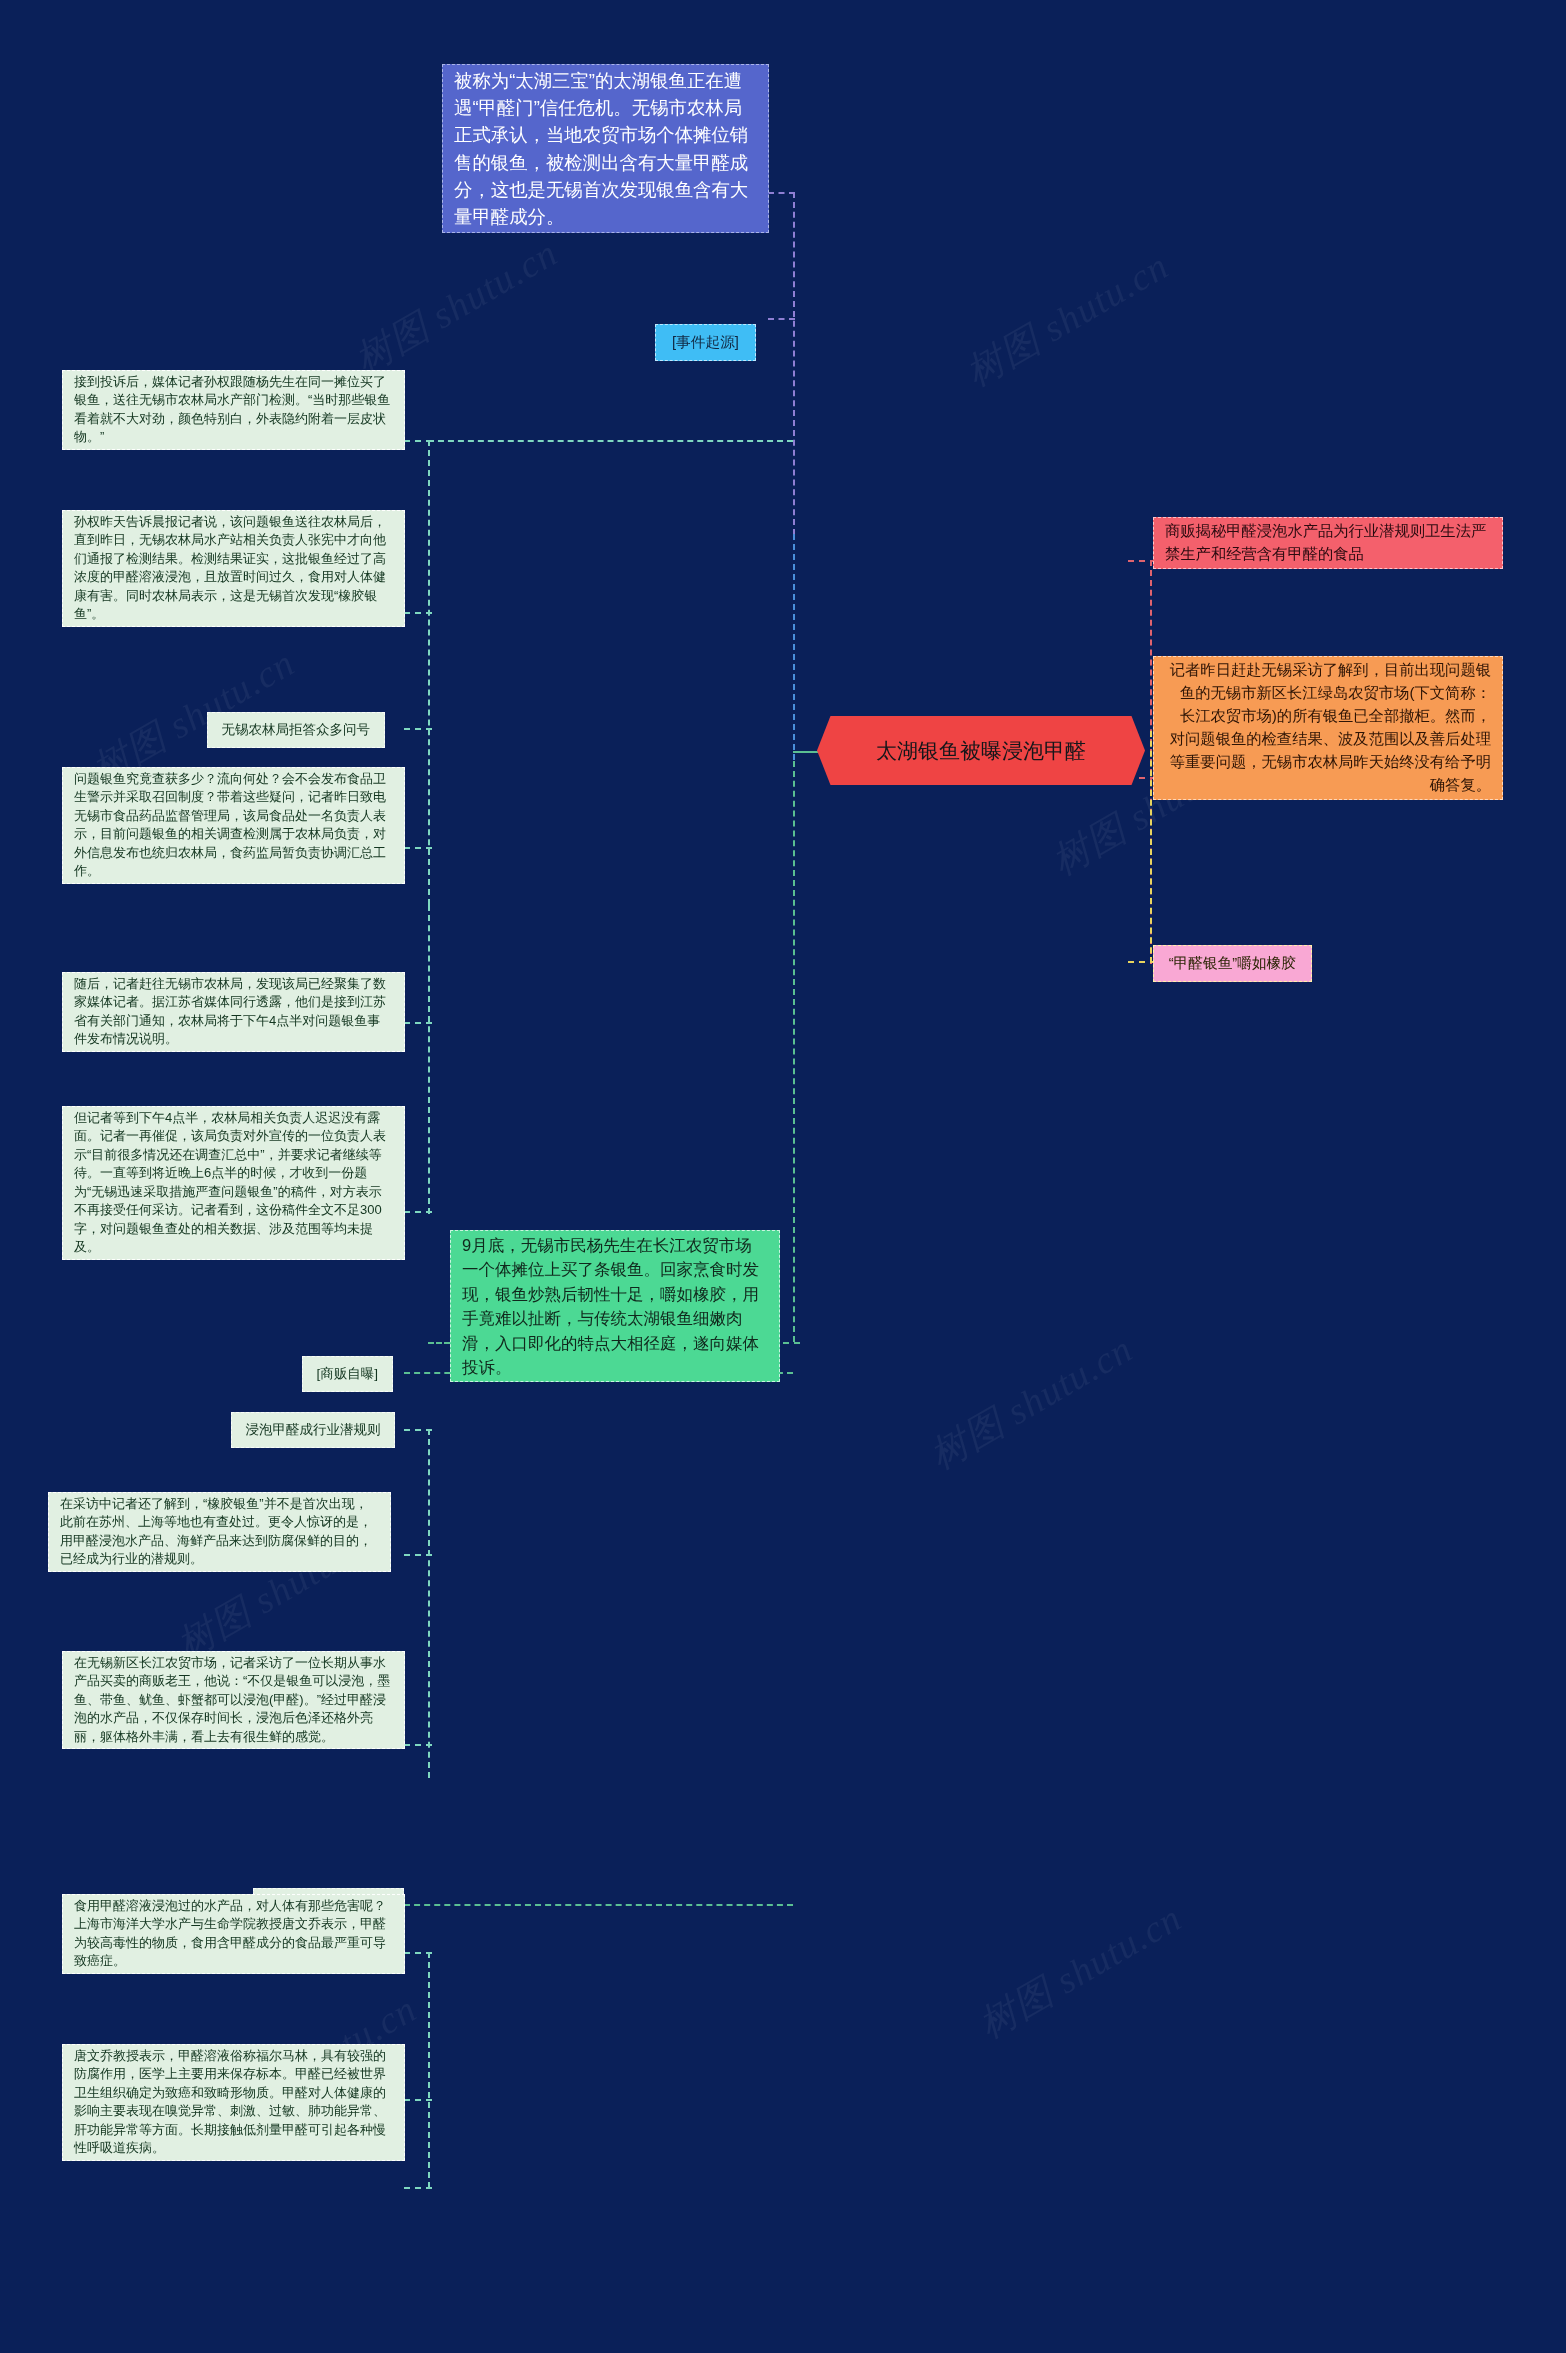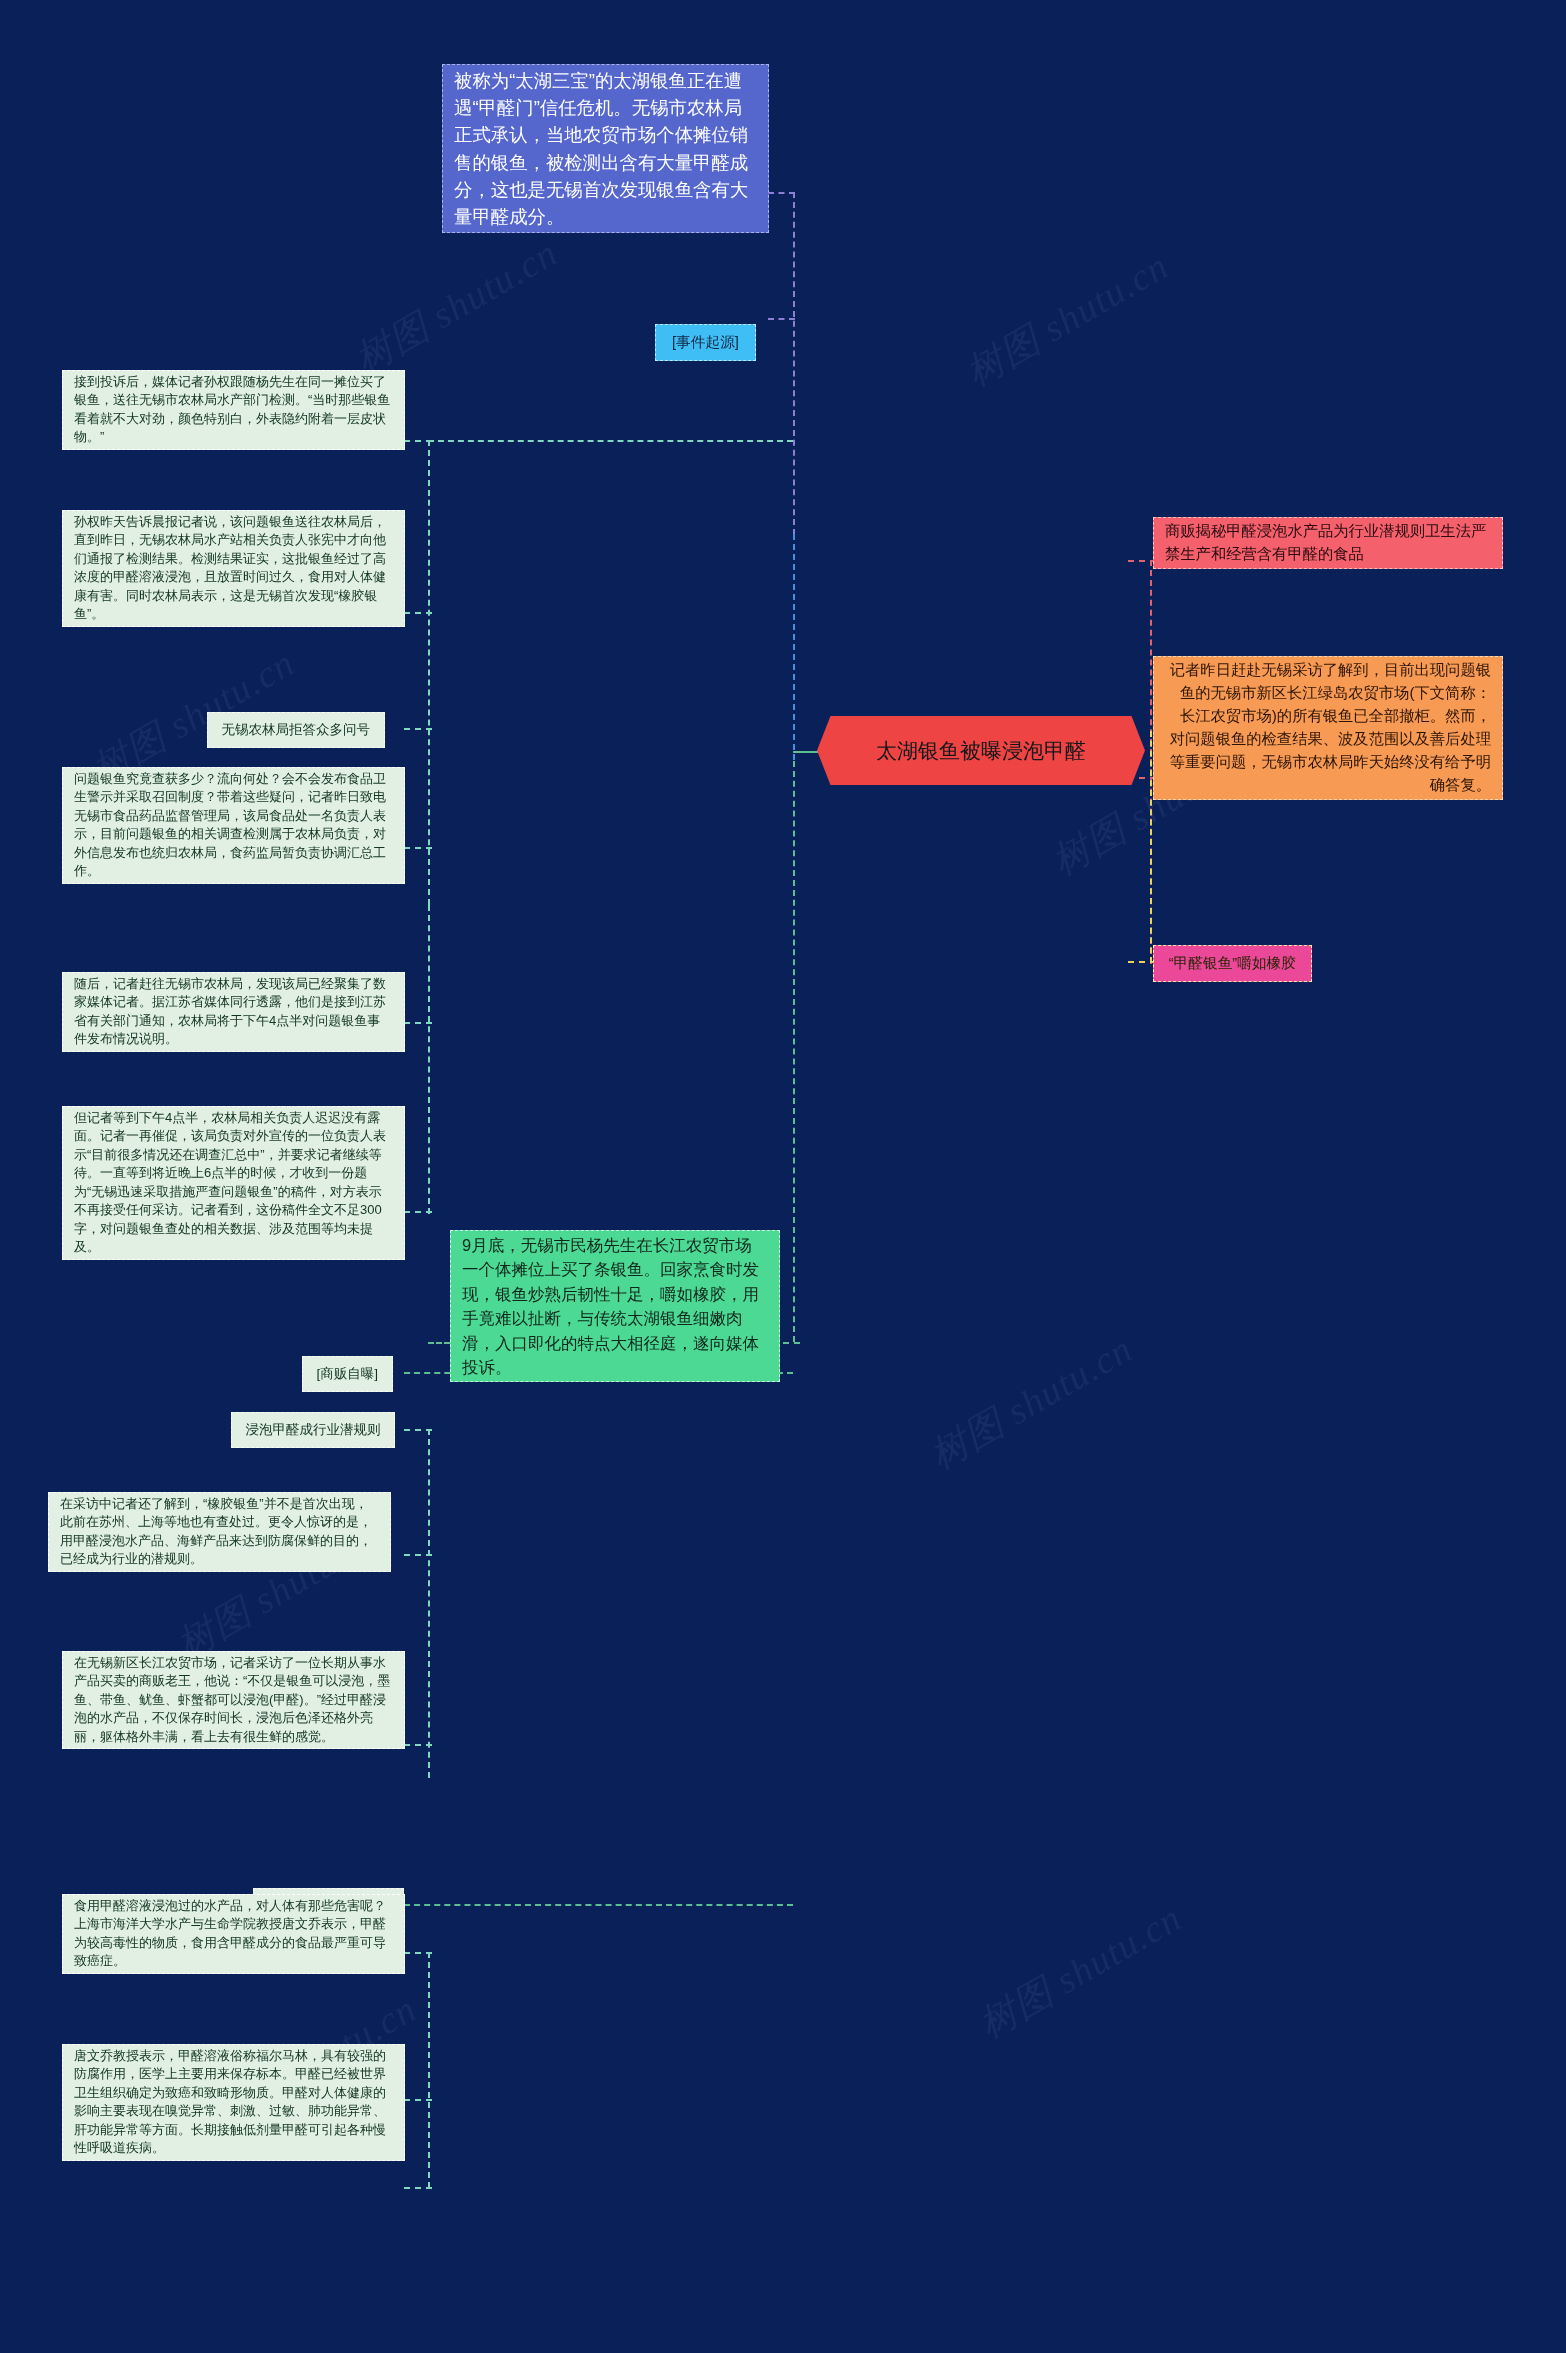--- a/index.html
+++ b/index.html
@@ -107,21 +107,21 @@
     border-color: #ffc4c9;
   }
   .node.orange {
     background: #f79b54;
     color: #2d1405;
     font-size: 15.3px;
     line-height: 1.5;
     border-color: #ffd9bc;
   }
   .node.yellow {
-    background: #ec4899;
+    background: #f9a8d4;
     color: #2b2405;
     font-size: 14.7px;
     text-align: center;
     white-space: nowrap;
     padding: 7.3px 14.7px;
     border-color: #fff2a8;
   }
 
   
   .center-node {

